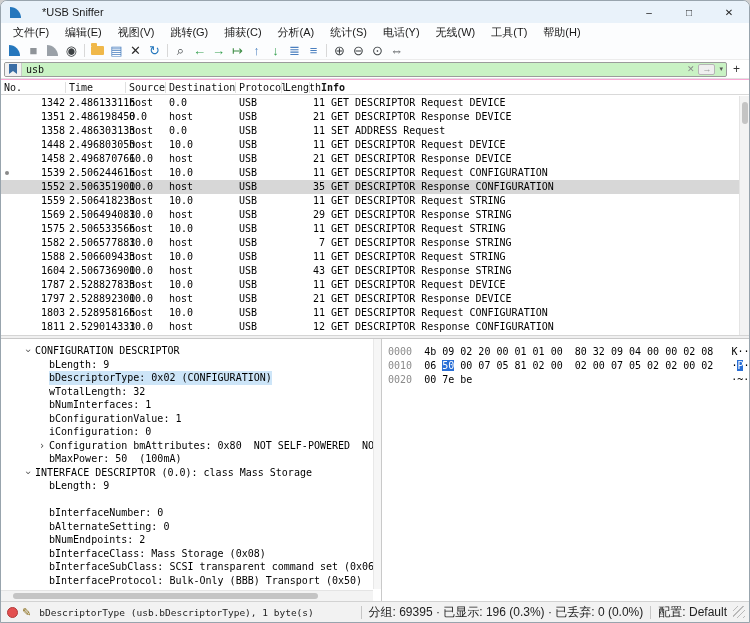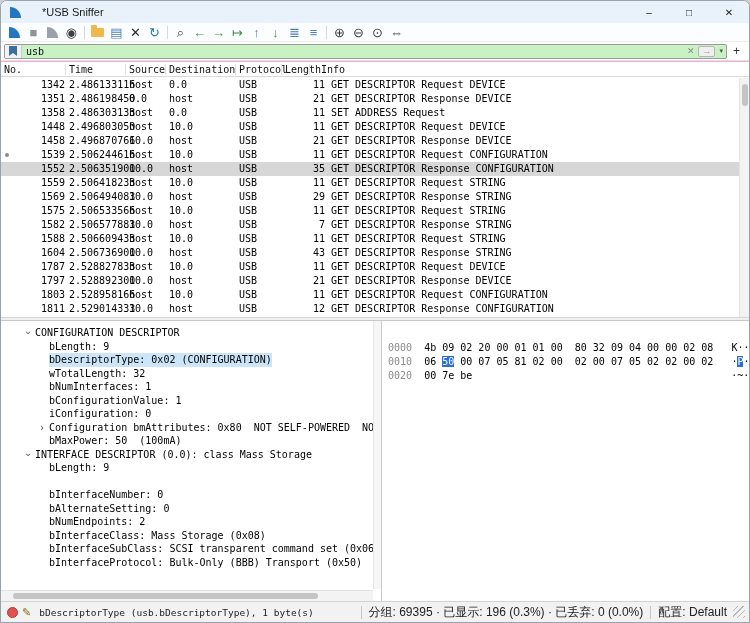--- a/index.html
+++ b/index.html
@@ -68,21 +68,21 @@
   .detail{width:381px;flex:0 0 auto;position:relative;border-right:1px solid #c9c9c9;
     font-family:"DejaVu Sans Mono",monospace;font-size:10px;padding-top:5px;overflow:hidden;padding-left:16px;}
   .tree-row{height:13.5px;line-height:13.5px;display:flex;white-space:pre;color:#000;}
   .tree-exp{width:14px;text-align:center;color:#444;flex:0 0 auto;}
   .tree-exp.expanded{transform:rotate(90deg);}
   .tree-text.sel{background:#cde5f8;}
   .detail-vscroll{position:absolute;top:0;right:0;bottom:12px;width:8px;background:#f6f6f6;border-left:1px solid #e8e8e8;}
   .detail-hscroll{position:absolute;left:0;right:8px;bottom:0;height:11px;background:#f3f3f3;border-top:1px solid #e4e4e4;}
   .detail-hthumb{position:absolute;top:2px;left:12px;width:82%;height:6px;background:#c4c4c4;border-radius:3px;}
   .hex{flex:1 1 auto;position:relative;font-family:"DejaVu Sans Mono",monospace;font-size:10px;
-    padding:20px 0 0 6px;overflow:hidden;}
+    padding:6px 0 0 6px;overflow:hidden;}
   .hex-row{height:14px;line-height:14px;white-space:pre;color:#000;}
   .hex-off{color:#8b8b8b;}
   .hl{background:#2a6fd6;color:#fff;}
   .byte-tabs{position:absolute;left:0;right:0;bottom:0;height:17px;border-top:1px solid #d5d5d5;
     background:#fcfcfc;display:flex;align-items:center;padding-left:4px;font-size:9px;}
   .byte-tab{padding:1px 8px;margin-right:2px;color:#111;white-space:nowrap;}
   .byte-tab.inactive{border:1px solid #b9b9b9;background:#fdfdfd;border-radius:2px;}
   
   .statusbar{height:21px;flex:0 0 auto;background:#f2f2f2;border-top:1px solid #d2d2d2;
     display:flex;align-items:center;font-size:10.5px;color:#222;padding:0 4px;position:relative;}
@@ -103,20 +103,33 @@
   <div class="titlebar">
     <span class="fin"></span>
     <span class="title-text">*USB Sniffer</span>
     <div class="win-controls">
       <span class="win-btn">–</span>
       <span class="win-btn">□</span>
       <span class="win-btn">✕</span>
     </div>
   </div>
 
+  <div class="menubar" id="menubar">
+      <span class="menu-item">文件(F)</span>
+      <span class="menu-item">编辑(E)</span>
+      <span class="menu-item">视图(V)</span>
+      <span class="menu-item">跳转(G)</span>
+      <span class="menu-item">捕获(C)</span>
+      <span class="menu-item">分析(A)</span>
+      <span class="menu-item">统计(S)</span>
+      <span class="menu-item">电话(Y)</span>
+      <span class="menu-item">无线(W)</span>
+      <span class="menu-item">工具(T)</span>
+      <span class="menu-item">帮助(H)</span>
+    </div>
 
   <div class="toolbar" id="toolbar">
       <span class="tb-icon">
         <span class="shape-fin" style="background: rgb(37, 119, 189);"></span>
       </span>
       <span class="tb-icon" style="color: rgb(143, 148, 153);">■</span>
       <span class="tb-icon">
         <span class="shape-fin" style="background: rgb(154, 161, 168);"></span>
       </span>
       <span class="tb-icon" style="color: rgb(60, 64, 67);">◉</span>
@@ -162,21 +175,21 @@
         <span class="pl-h" style="left: 68px;">Time</span>
         <span class="pl-hsep" style="left: 64px;"></span>
         <span class="pl-h" style="left: 128px;">Source</span>
         <span class="pl-hsep" style="left: 124px;"></span>
         <span class="pl-h" style="left: 168px;">Destination</span>
         <span class="pl-hsep" style="left: 164px;"></span>
         <span class="pl-h" style="left: 238px;">Protocol</span>
         <span class="pl-hsep" style="left: 234px;"></span>
         <span class="pl-h" style="left: 284px;">Length</span>
         <span class="pl-hsep" style="left: 280px;"></span>
-        <span class="pl-h" style="left: 320px;">Info</span>
+        <span class="pl-h" style="left: 320px; font-weight: bold;">Info</span>
         <span class="pl-hsep" style="left: 308px;"></span>
       </div>
     <div class="pl-rows" id="pl-rows">
         <div class="pl-row"><span class="c-ind"></span><span class="c-no">1342</span><span class="c-time">2.486133116</span><span class="c-src">host</span><span class="c-dst">0.0</span><span class="c-proto">USB</span><span class="c-len">11</span><span class="c-info">GET DESCRIPTOR Request DEVICE</span></div>
         <div class="pl-row"><span class="c-ind"></span><span class="c-no">1351</span><span class="c-time">2.486198450</span><span class="c-src">0.0</span><span class="c-dst">host</span><span class="c-proto">USB</span><span class="c-len">21</span><span class="c-info">GET DESCRIPTOR Response DEVICE</span></div>
         <div class="pl-row"><span class="c-ind"></span><span class="c-no">1358</span><span class="c-time">2.486303133</span><span class="c-src">host</span><span class="c-dst">0.0</span><span class="c-proto">USB</span><span class="c-len">11</span><span class="c-info">SET ADDRESS Request</span></div>
         <div class="pl-row"><span class="c-ind"></span><span class="c-no">1448</span><span class="c-time">2.496803050</span><span class="c-src">host</span><span class="c-dst">10.0</span><span class="c-proto">USB</span><span class="c-len">11</span><span class="c-info">GET DESCRIPTOR Request DEVICE</span></div>
         <div class="pl-row"><span class="c-ind"></span><span class="c-no">1458</span><span class="c-time">2.496870766</span><span class="c-src">10.0</span><span class="c-dst">host</span><span class="c-proto">USB</span><span class="c-len">21</span><span class="c-info">GET DESCRIPTOR Response DEVICE</span></div>
         <div class="pl-row"><span class="c-ind"><span class="mark-dot"></span></span><span class="c-no">1539</span><span class="c-time">2.506244616</span><span class="c-src">host</span><span class="c-dst">10.0</span><span class="c-proto">USB</span><span class="c-len">11</span><span class="c-info">GET DESCRIPTOR Request CONFIGURATION</span></div>
         <div class="pl-row selected"><span class="c-ind"></span><span class="c-no">1552</span><span class="c-time">2.506351900</span><span class="c-src">10.0</span><span class="c-dst">host</span><span class="c-proto">USB</span><span class="c-len">35</span><span class="c-info">GET DESCRIPTOR Response CONFIGURATION</span></div>

